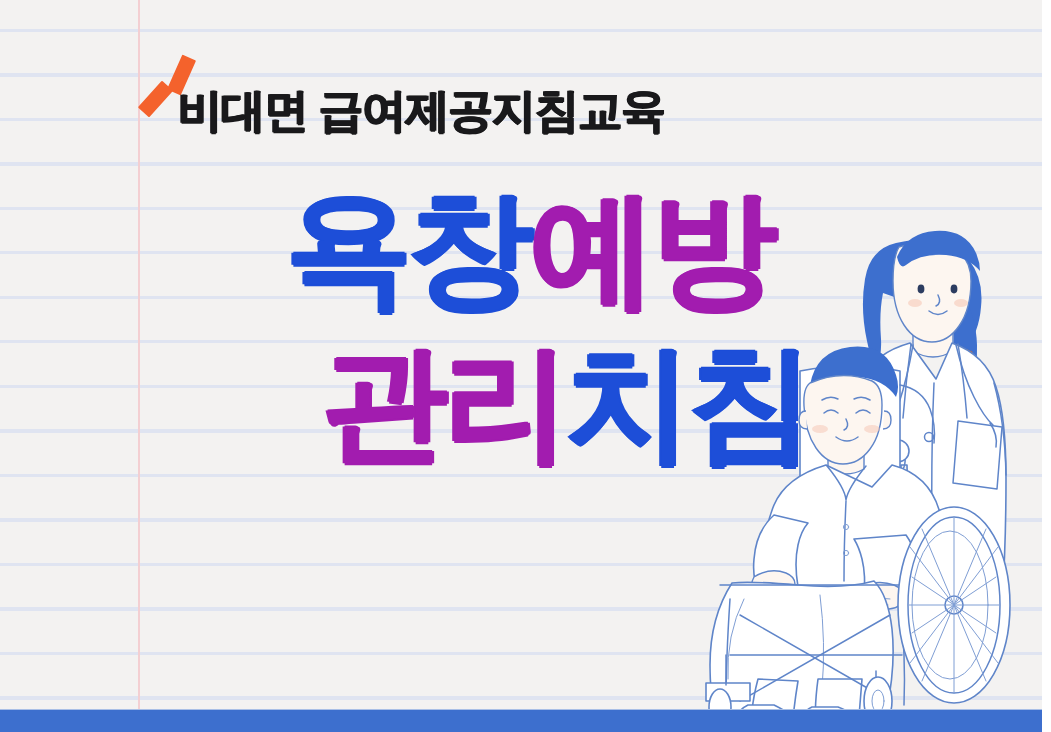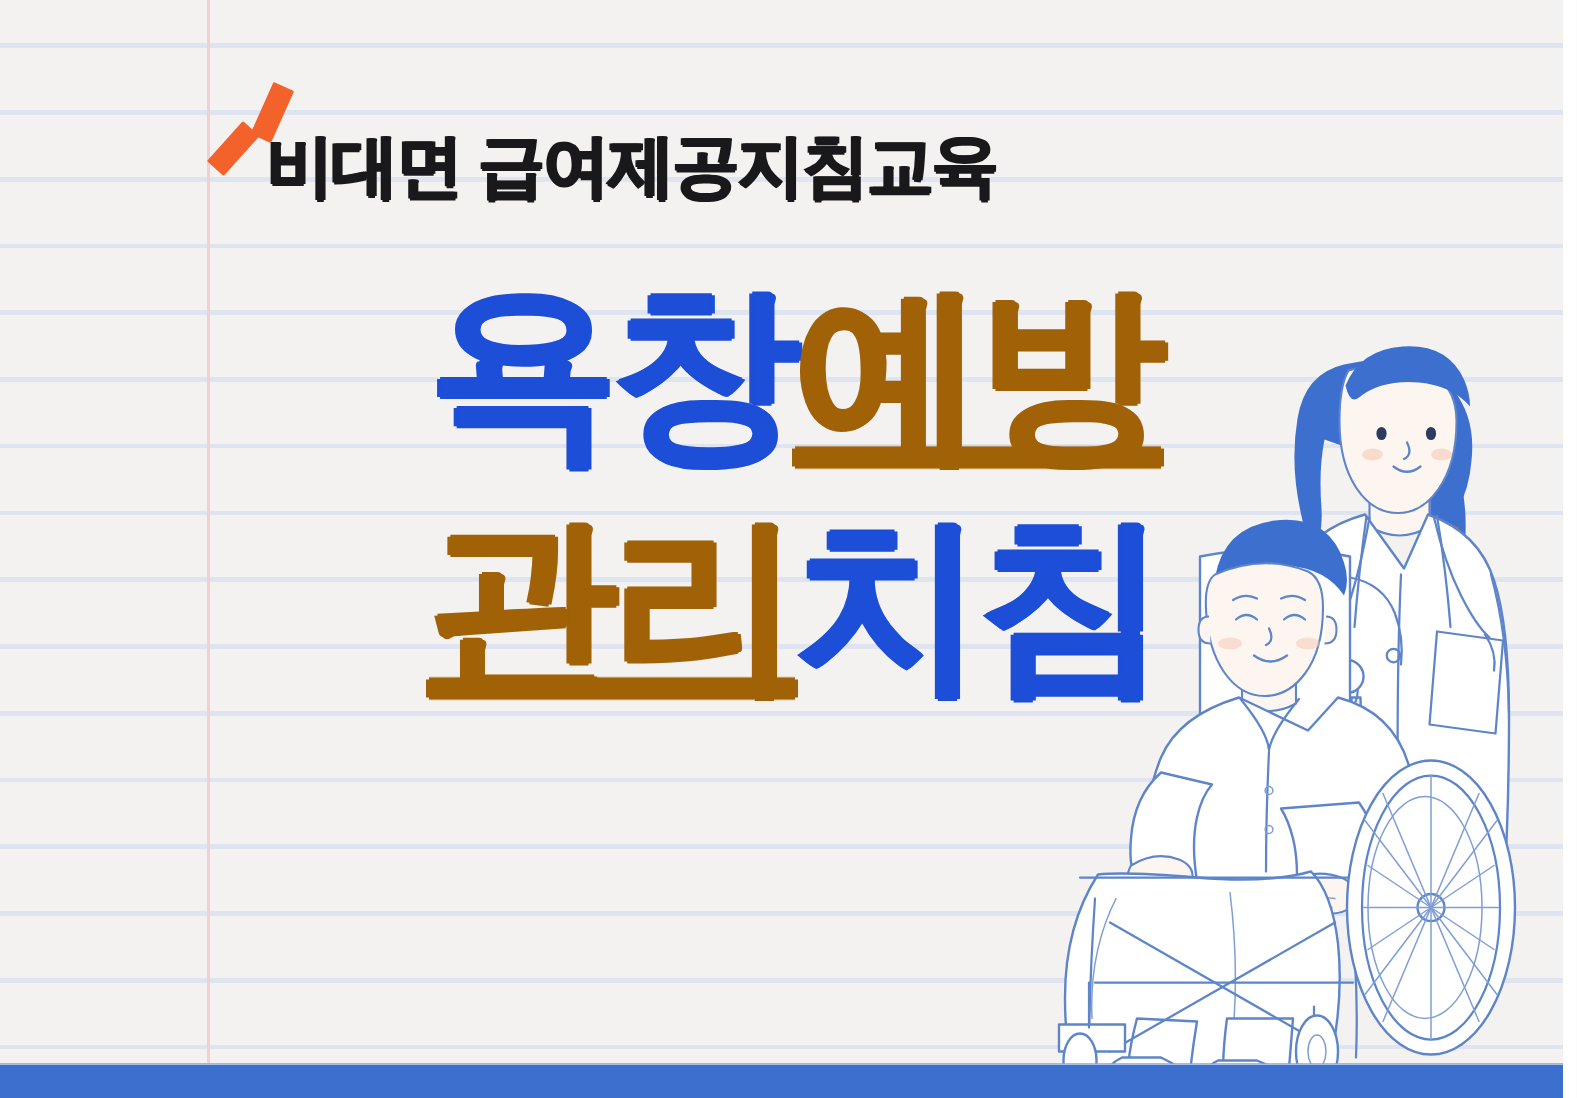--- a/index.html
+++ b/index.html
@@ -109,23 +109,23 @@
     left: 286px;
     font-size: 126px;
     font-weight: 800;
     letter-spacing: -4px;
     line-height: 1;
     white-space: nowrap;
     text-shadow: 2px 0 0 currentColor, -2px 0 0 currentColor,
                  0 1.5px 0 currentColor, 0 -1.5px 0 currentColor;
   }
   #title-line-1 { top: 186px; }
-  #title-line-2 { top: 340px; }
+  #title-line-2 { top: 340px; margin-left: 36px; }
   .seg-blue  { color: #1d4ed8; }
-  .seg-dark  { color: #a16207; text-decoration: underline; }
+  .seg-dark  { color: #a21caf; }
 
   
   #illustration {
     position: absolute;
     left: 700px;
     top: 185px;
     width: 340px;
     height: 525px;
   }
   #illustration svg { display: block; }

